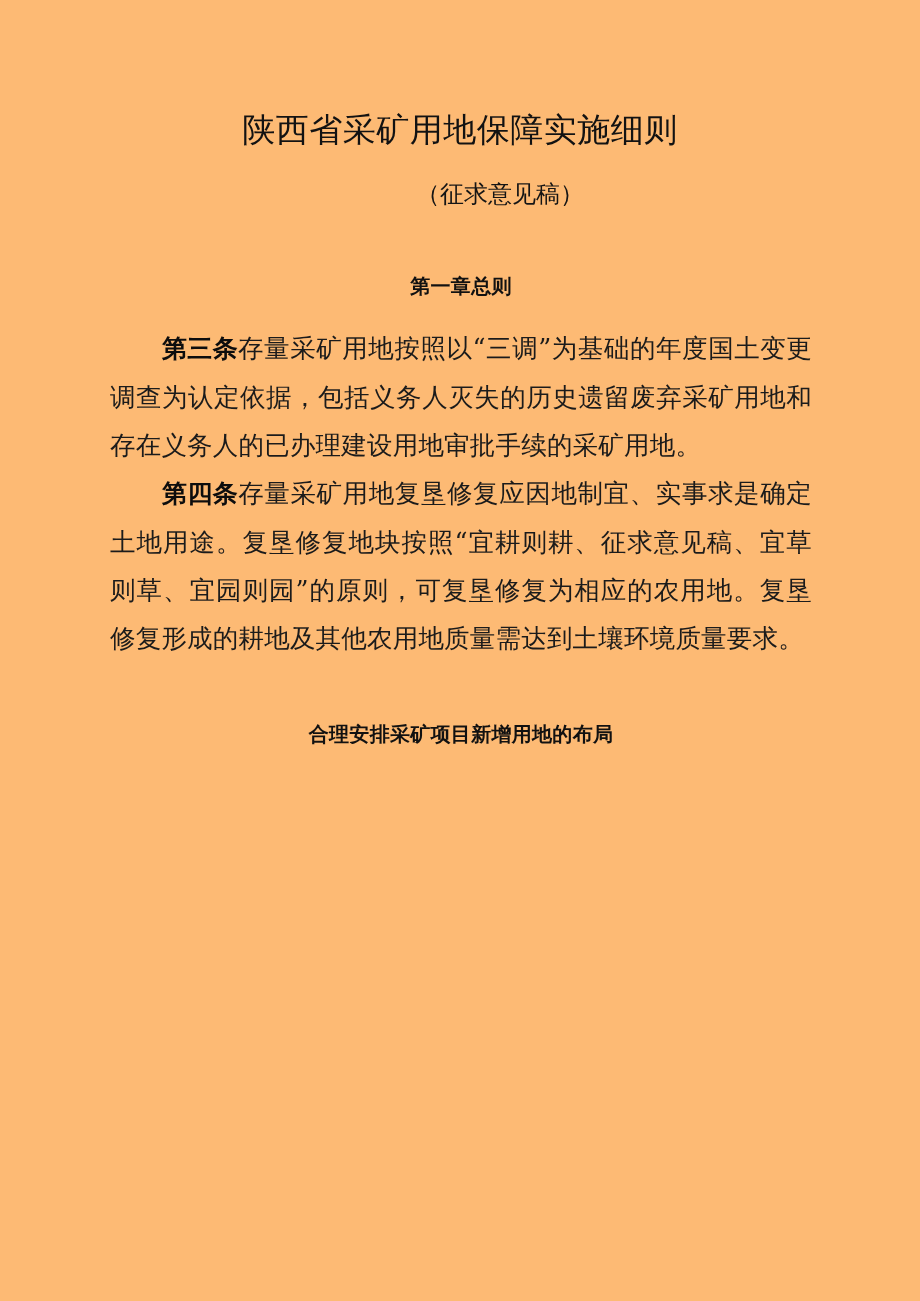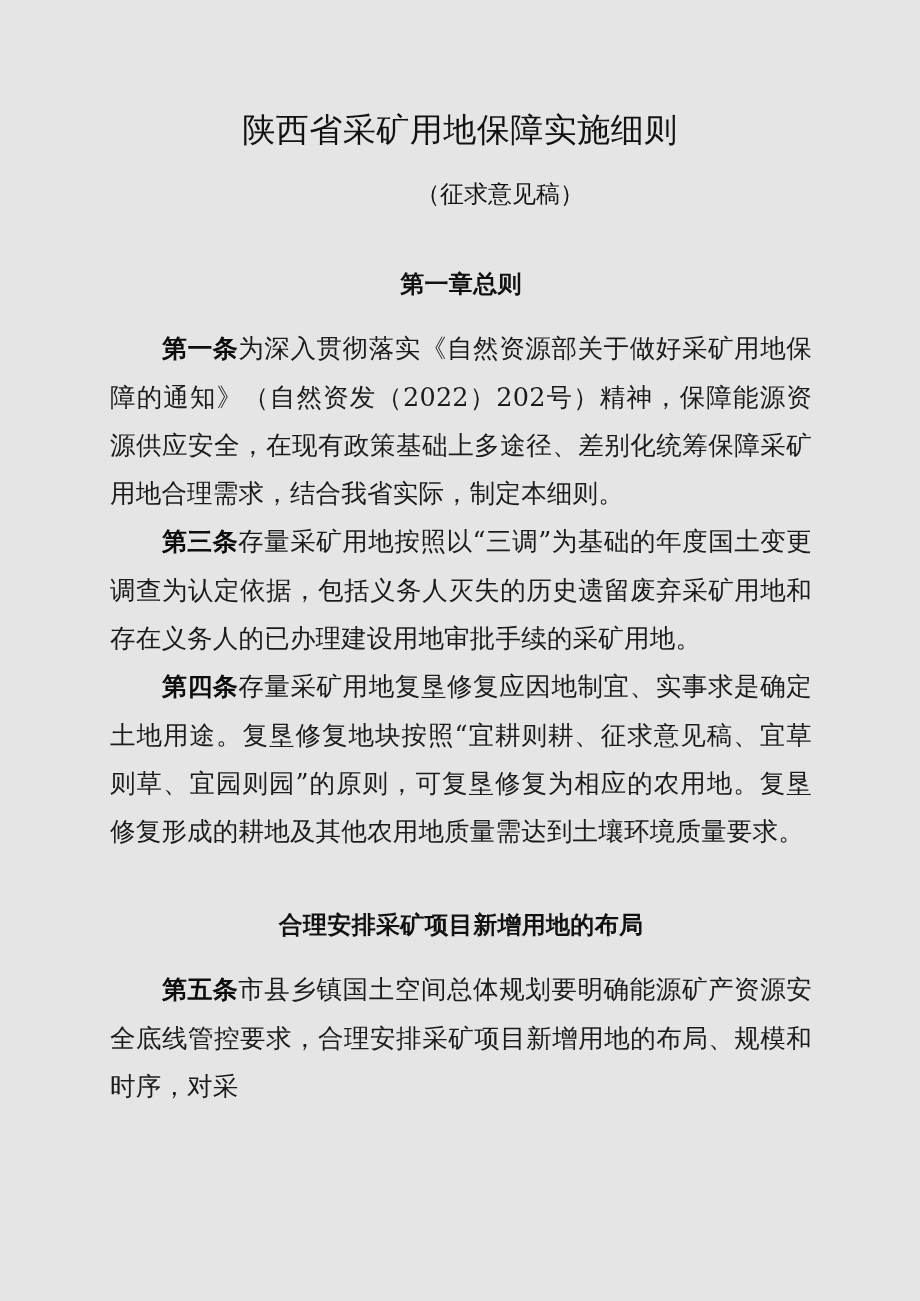--- a/index.html
+++ b/index.html
@@ -4,21 +4,21 @@
 <style>
   html, body {
     margin: 0;
     padding: 0;
     background: #ffffff;
   }
   .page {
     position: relative;
     width: 920px;
     height: 1301px;
-    background: #e5e5e5;
+    background: #fdba74;
     overflow: hidden;
     margin: 0 auto;
     font-family: "DejaVu Sans", sans-serif;
     color: #1a1a1a;
     -webkit-font-smoothing: antialiased;
   }
 
   
   .doc-title {
     position: absolute;
@@ -52,22 +52,22 @@
   
   .body-col {
     position: absolute;
     left: 110px;
     top: 262px;
     width: 702px;
   }
 
   .chapter-head {
     text-align: center;
-    font-family: Liberation Mono, monospace;
-    font-size: 24px;
+    font-family: Liberation Sans, sans-serif;
+    font-size: 20px;
     font-weight: bold;
     line-height: 48px;
     color: #111111;
     letter-spacing: 0.3px;
     white-space: nowrap;
   }
   .chapter-head.spaced-before {
     margin-top: 48px;
   }
   .chapter-head.gap-after {
@@ -106,33 +106,27 @@
 <div class="page">
 
   <div class="doc-title">陕西省采矿用地保障实施细则</div>
 
   <div class="doc-subtitle">（征求意见稿）</div>
 
   <div class="body-col">
 
     <div class="chapter-head gap-after">第一章总则</div>
 
-    <p class="article">
-      <span class="art-label">第一条</span><span class="art-body">为深入贯彻落实《自然资源部关于做好采矿用地保障的通知》（自然资发（2022）202号）精神，保障能源资源供应安全，在现有政策基础上多途径、差别化统筹保障采矿用地合理需求，结合我省实际，制定本细则。</span>
-    </p>
 
 
     <p class="article">
       <span class="art-label">第三条</span><span class="art-body">存量采矿用地按照以“三调”为基础的年度国土变更调查为认定依据，包括义务人灭失的历史遗留废弃采矿用地和存在义务人的已办理建设用地审批手续的采矿用地。</span>
     </p>
 
     <p class="article">
       <span class="art-label">第四条</span><span class="art-body">存量采矿用地复垦修复应因地制宜、实事求是确定土地用途。复垦修复地块按照“宜耕则耕、征求意见稿、宜草则草、宜园则园”的原则，可复垦修复为相应的农用地。复垦修复形成的耕地及其他农用地质量需达到土壤环境质量要求。</span>
     </p>
 
     <div class="chapter-head spaced-before gap-after">合理安排采矿项目新增用地的布局</div>
 
-    <p class="article">
-      <span class="art-label">第五条</span><span class="art-body">市县乡镇国土空间总体规划要明确能源矿产资源安全底线管控要求，合理安排采矿项目新增用地的布局、规模和时序，对采</span>
-    </p>
 
   </div>
 </div>
 
 </body></html>

